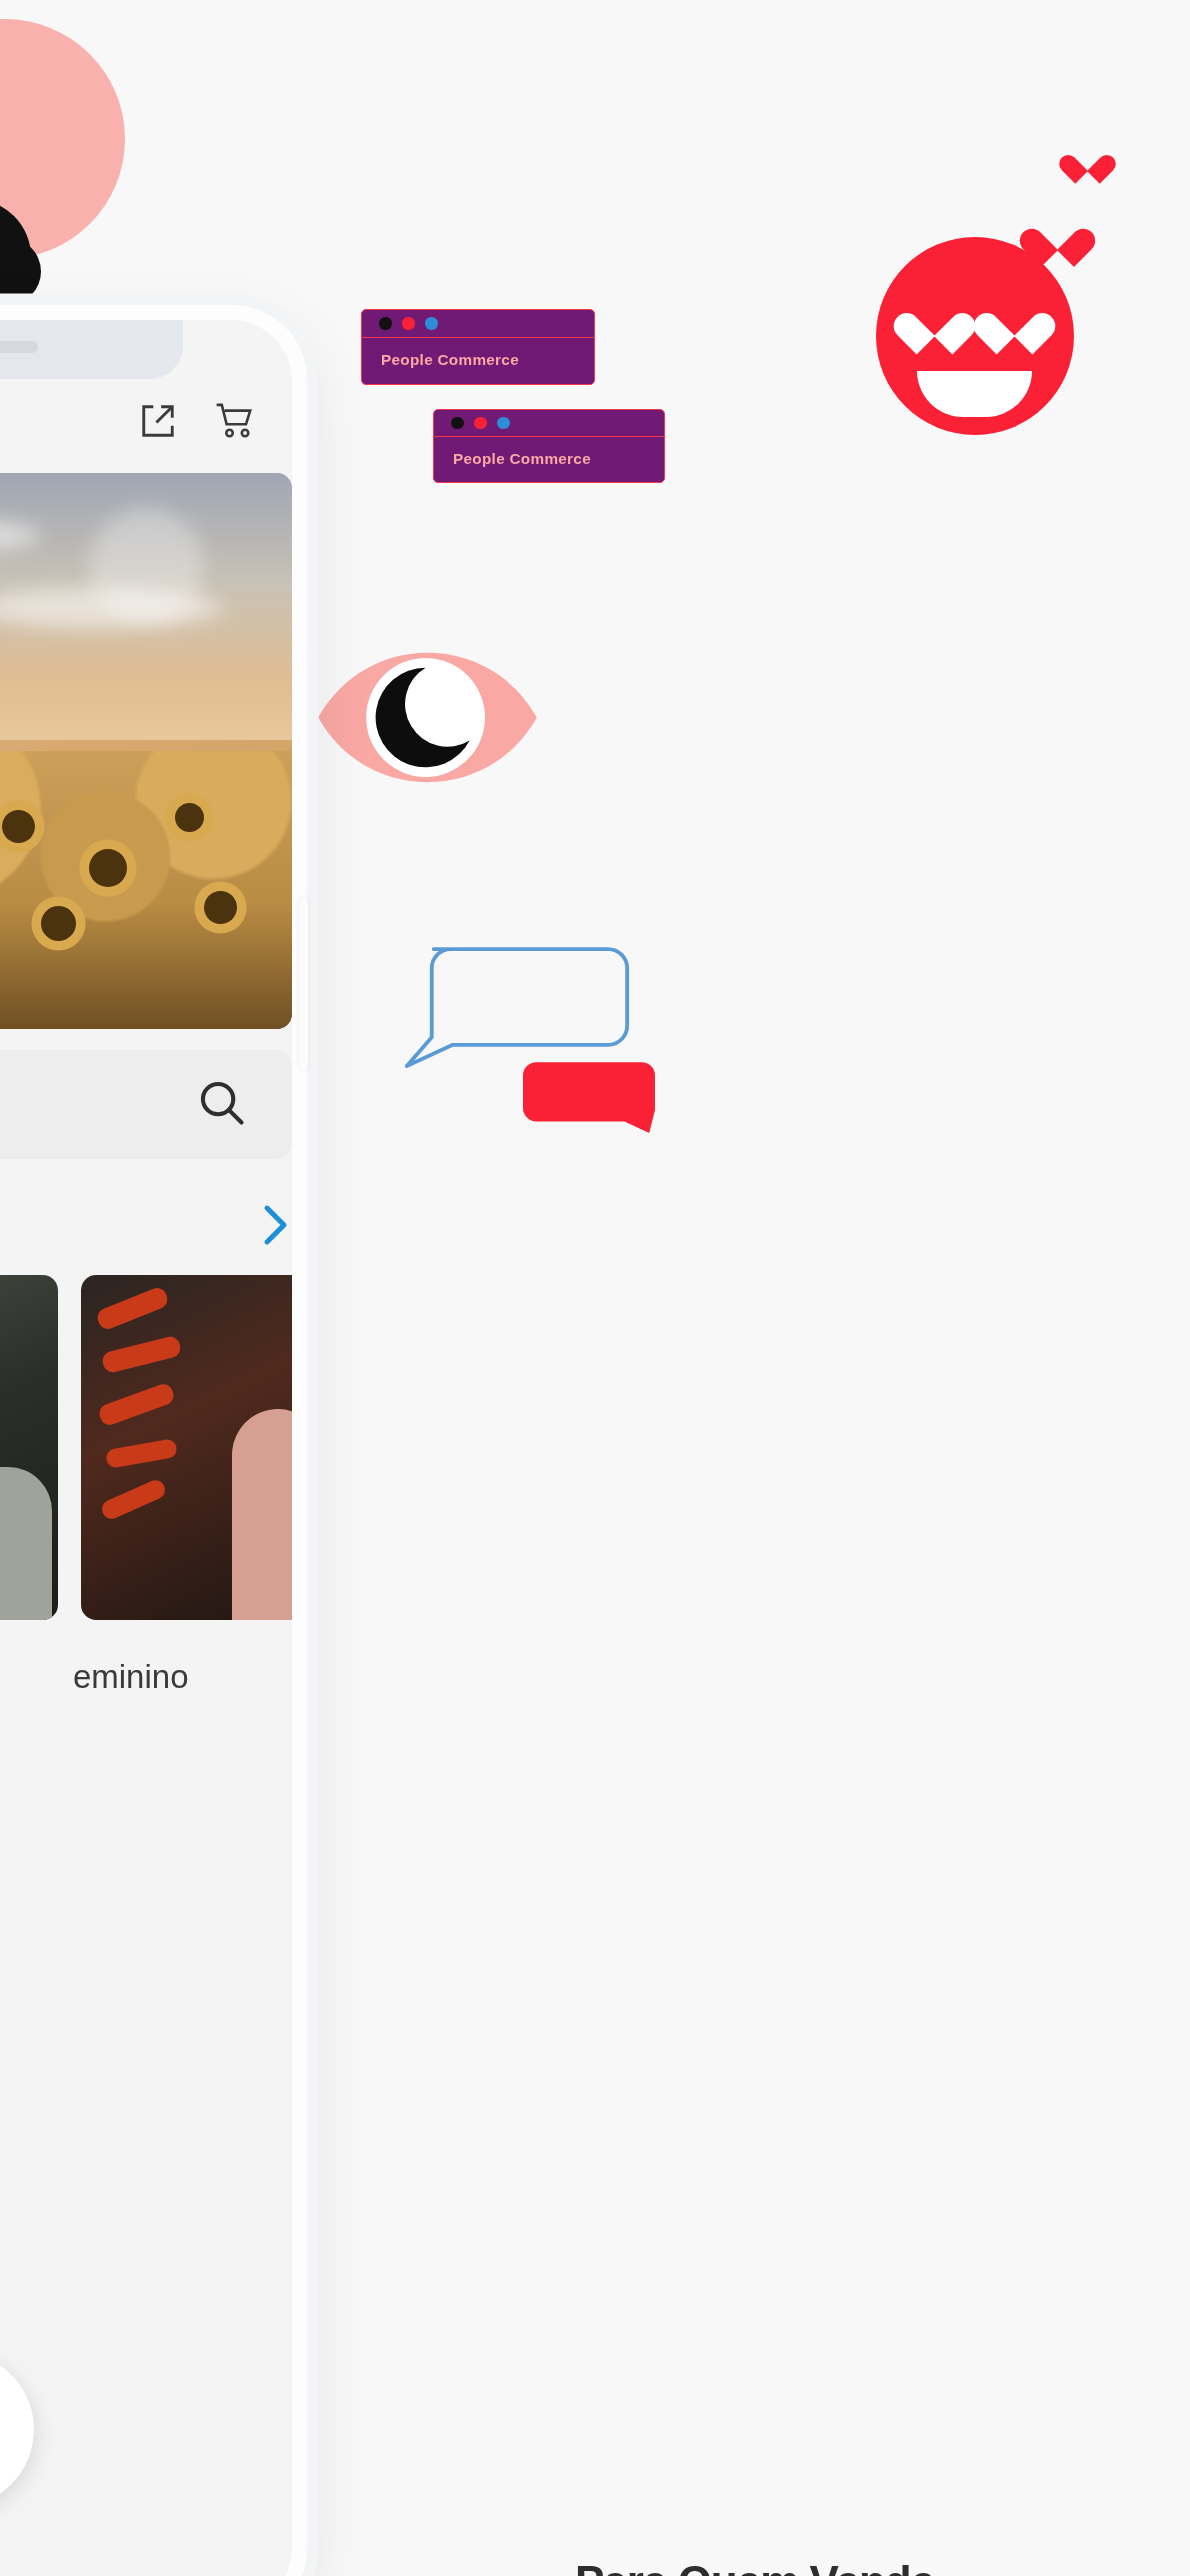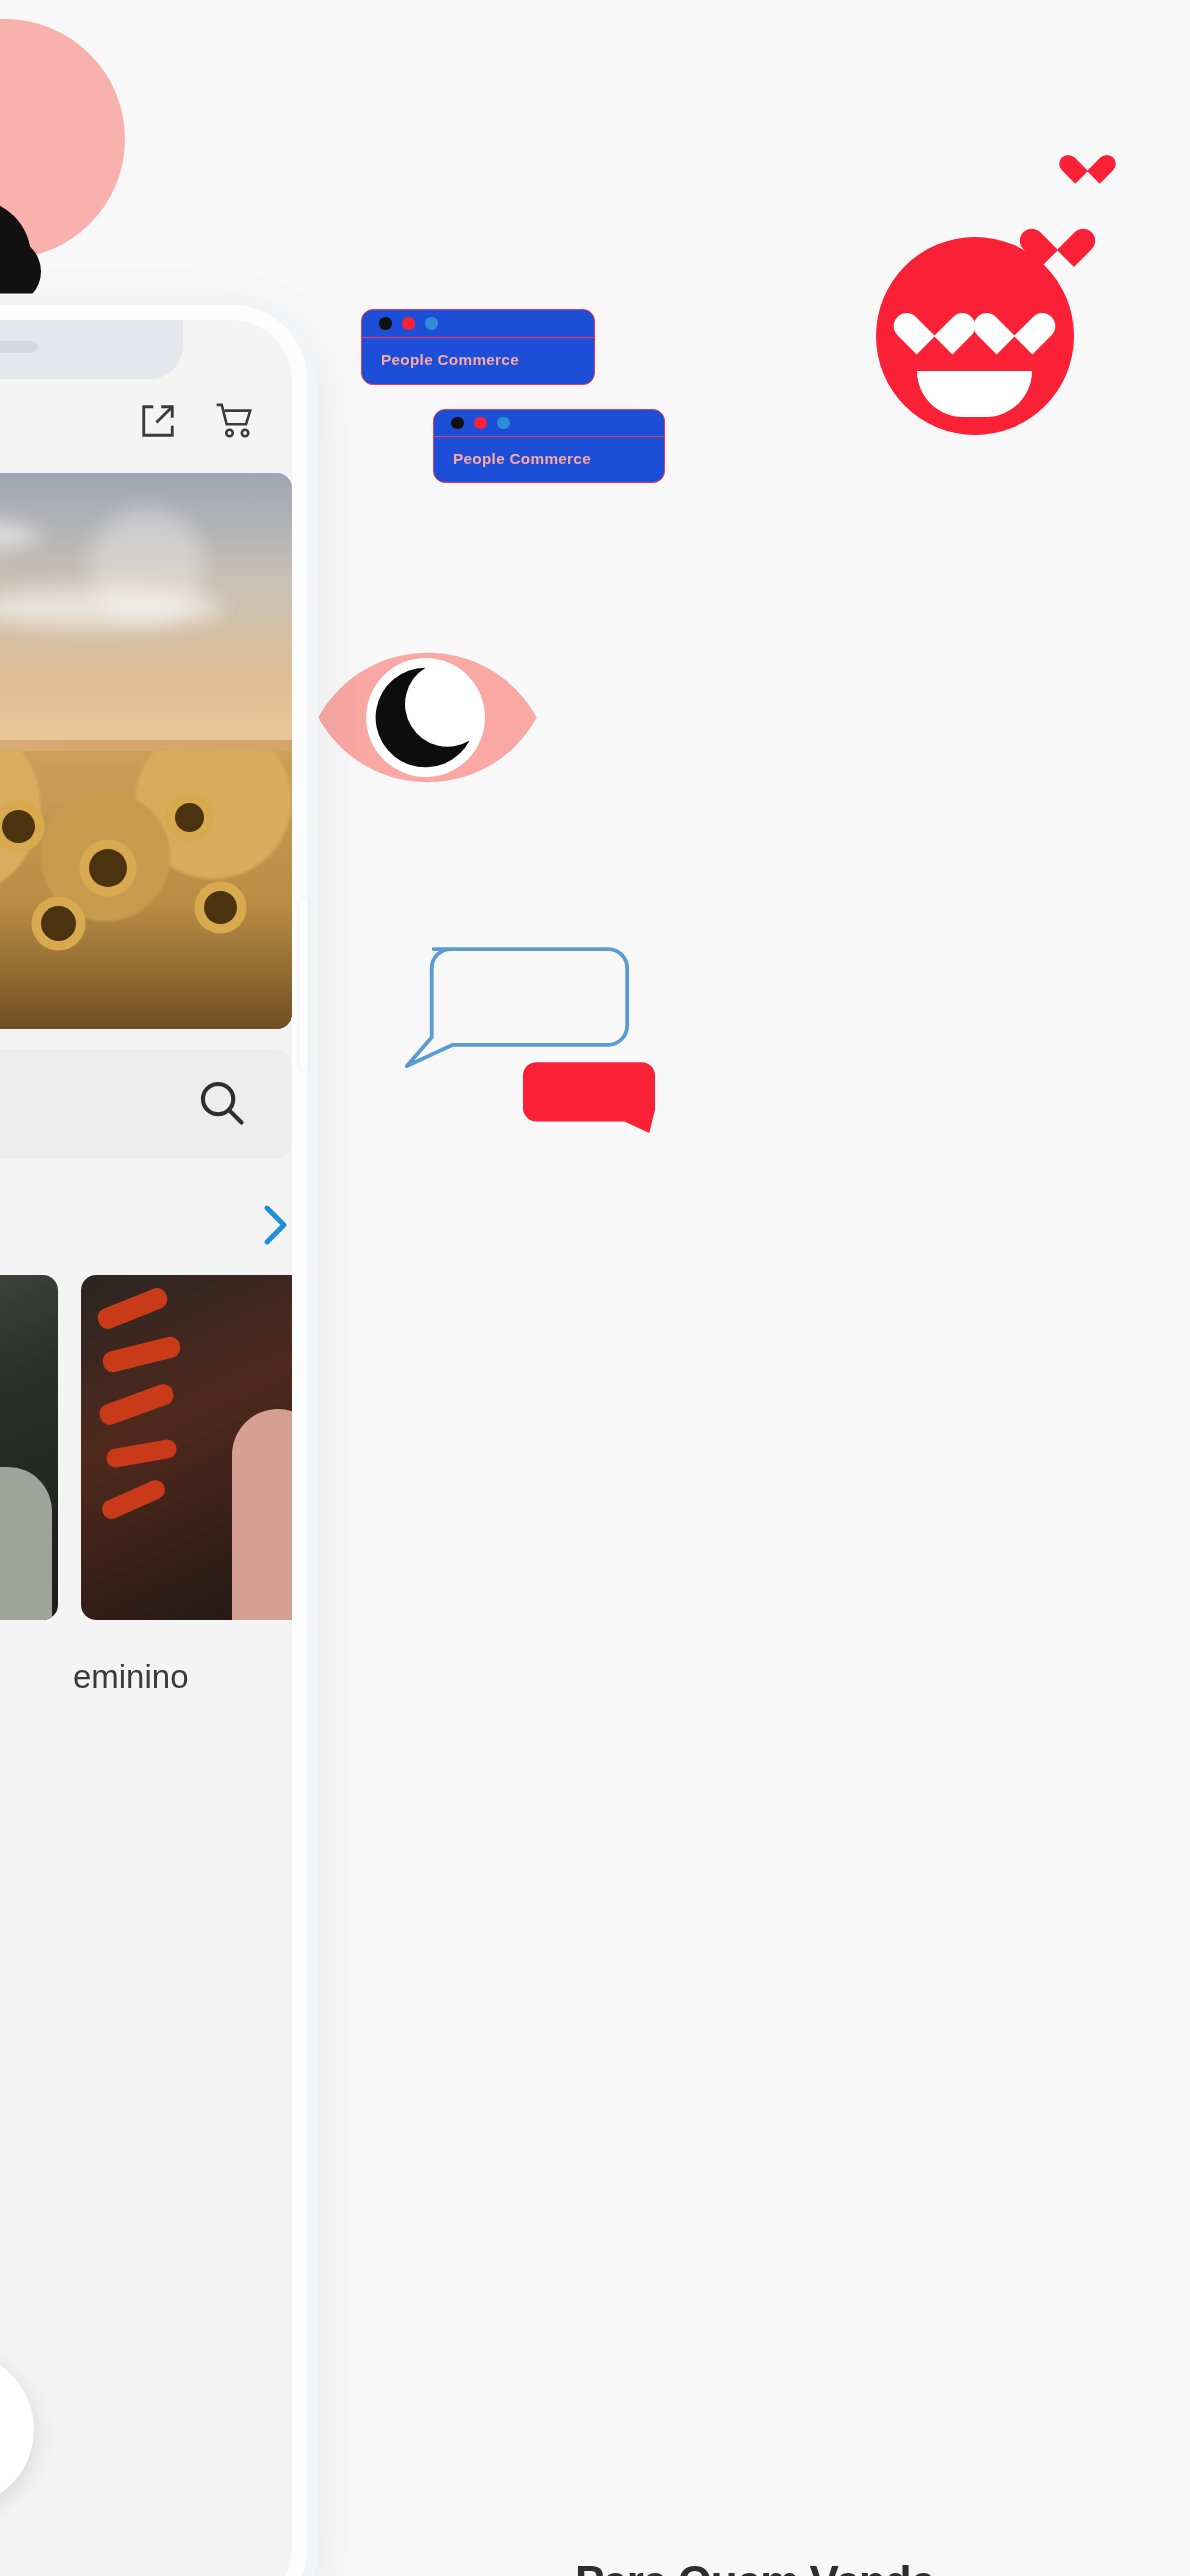--- a/index.html
+++ b/index.html
@@ -81,22 +81,22 @@
   .fh1::before, .fh1::after { width: 18px; height: 28px; border-radius: 18px 18px 0 0; }
   .fh1::before { left: 17px; transform: rotate(45deg); transform-origin: 0 100%; }
   .fh1::after  { left: 0;  transform: rotate(-45deg); transform-origin: 100% 100%; }
   .fh2 { left: 1034px; top: 213px; width: 46px; height: 43px; }
   .fh2::before, .fh2::after { width: 24px; height: 37px; border-radius: 24px 24px 0 0; }
   .fh2::before { left: 23px; transform: rotate(45deg); transform-origin: 0 100%; }
   .fh2::after  { left: 0;  transform: rotate(-45deg); transform-origin: 100% 100%; }
 
   
   .browser {
-    position: absolute; border: 1.9px solid #F8354B; border-radius: 12px;
-    background: #1d4ed8; overflow: hidden;
+    position: absolute; border: 1.9px solid #F8354B; border-radius: 5px;
+    background: #701a75; overflow: hidden;
   }
   .browser-bar {
     height: 35px; border-bottom: 1.9px solid #F8354B;
     display: flex; align-items: center; gap: 10.5px; padding-left: 17px;
   }
   .dot { width: 12.5px; height: 12.5px; border-radius: 50%; }
   .dot-black { background: #111; }
   .dot-red { background: #FA2036; }
   .dot-blue { background: #2E8DD6; }
   .browser-body { display: flex; align-items: center; padding-left: 19px; }

